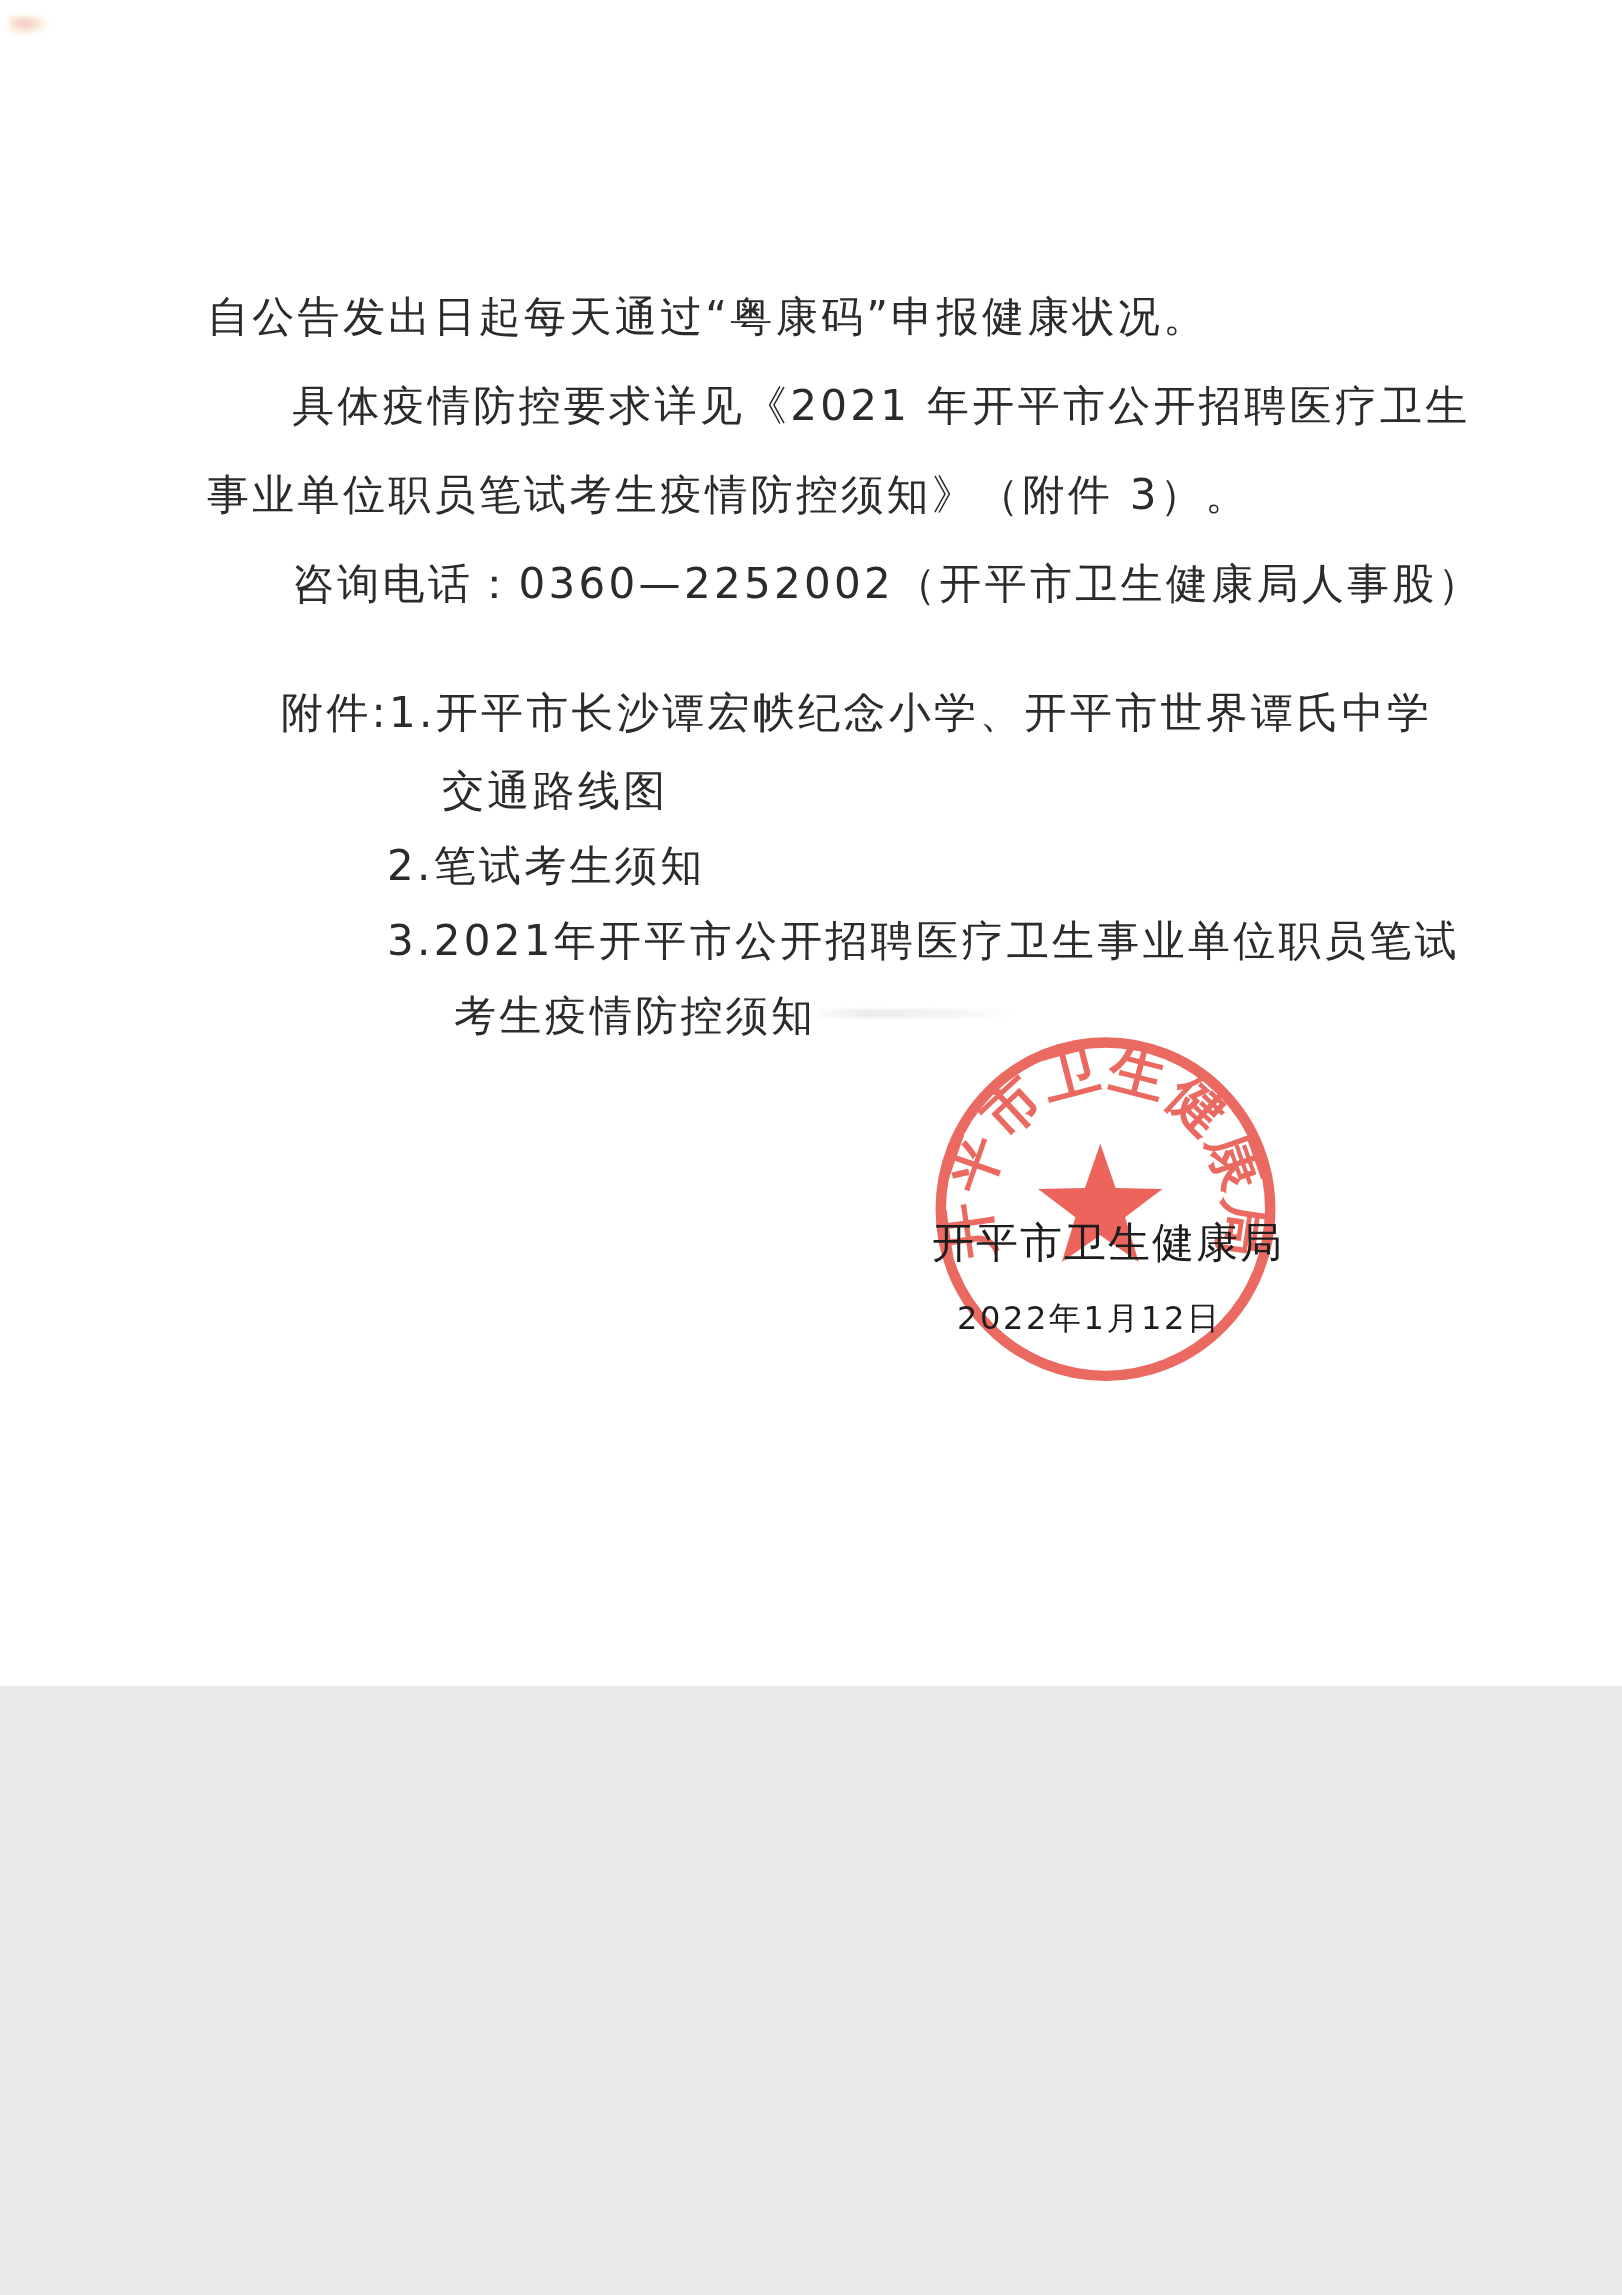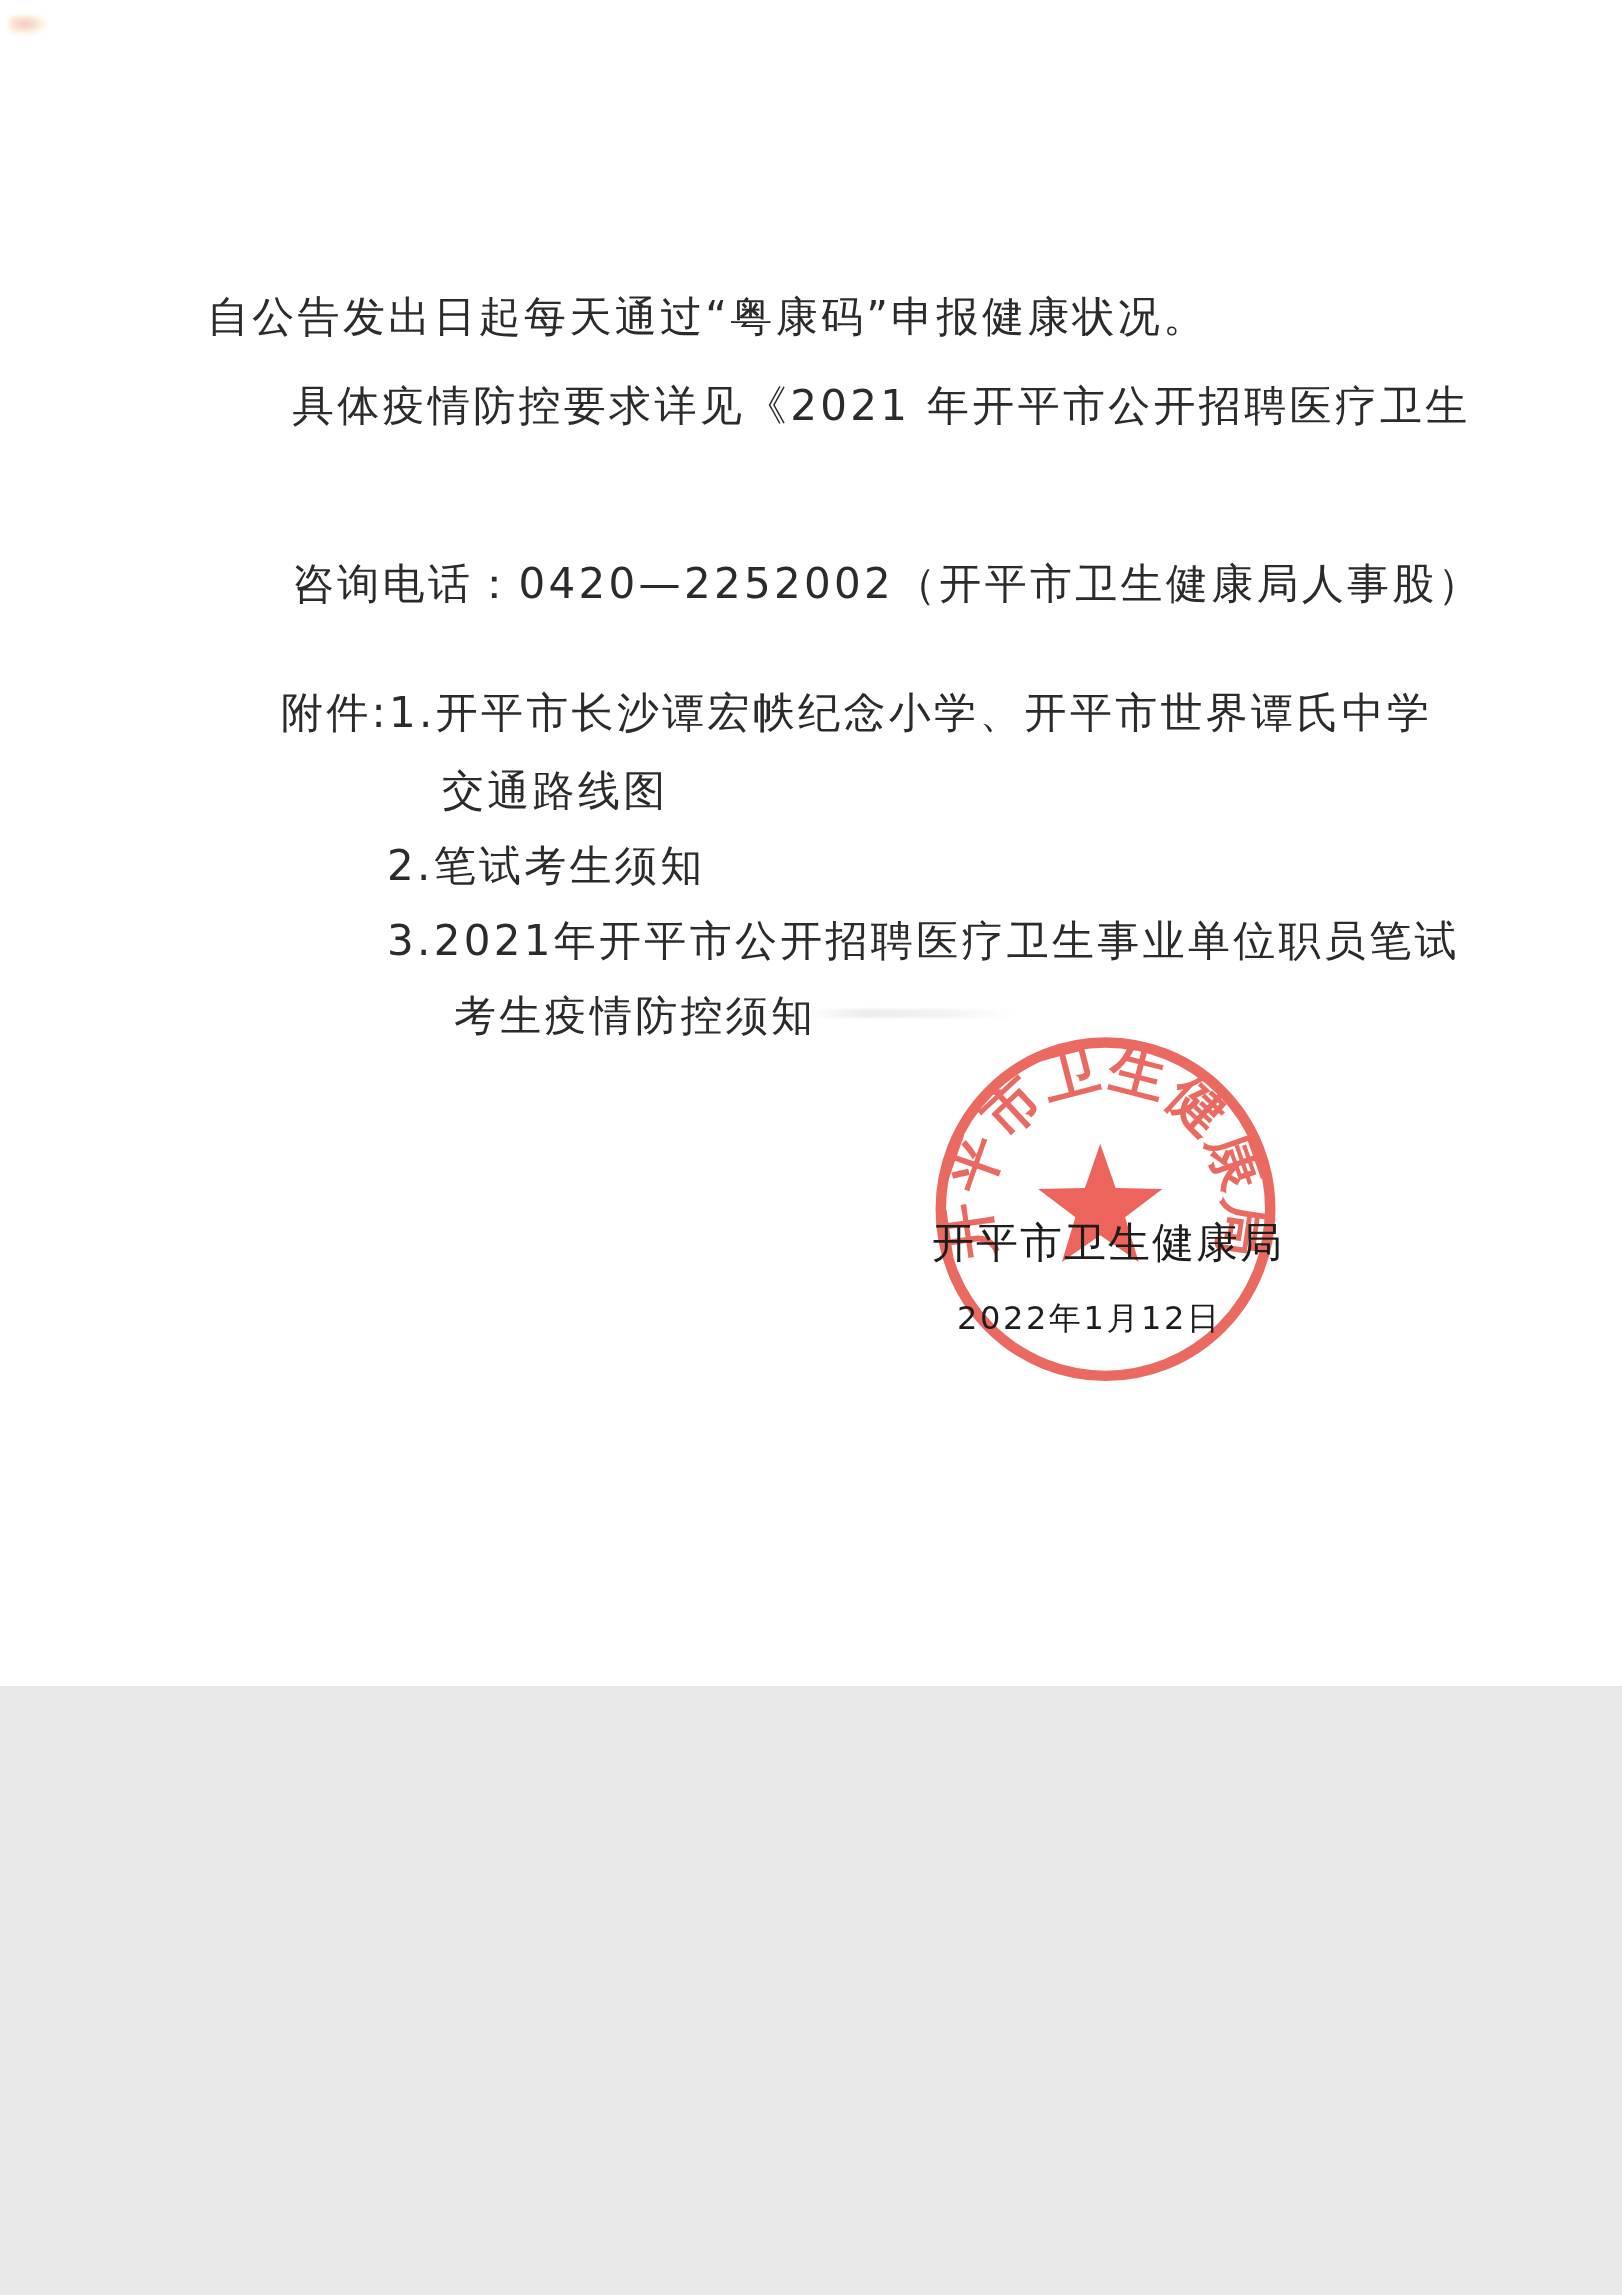--- a/index.html
+++ b/index.html
@@ -73,22 +73,23 @@
 
 <div class="page">
 
   <div class="smudge-topleft"></div>
   <div class="smudge-mid"></div>
 
   <div class="line" style="left:207px; top:296px;">自公告发出日起每天通过“粤康码”申报健康状况。</div>
 
   <div class="line" style="left:292px; top:385px;">具体疫情防控要求详见《2021 年开平市公开招聘医疗卫生</div>
 
+  <div class="line" style="left:207px; top:474px;">事业单位职员笔试考生疫情防控须知》（附件 3）。</div>
 
-  <div class="line" style="left:292px; top:563px;">咨询电话：0420—2252002（开平市卫生健康局人事股）</div>
+  <div class="line" style="left:292px; top:563px;">咨询电话：0360—2252002（开平市卫生健康局人事股）</div>
 
   <div class="line" style="left:281px; top:692px;">附件:1.开平市长沙谭宏帙纪念小学、开平市世界谭氏中学</div>
 
   <div class="line" style="left:442px; top:770px;">交通路线图</div>
 
   <div class="line" style="left:387px; top:845px;">2.笔试考生须知</div>
 
   <div class="line" style="left:387px; top:920px;">3.2021年开平市公开招聘医疗卫生事业单位职员笔试</div>
 
   <div class="line" style="left:440px; top:995px;margin-left:14px;">考生疫情防控须知</div>

